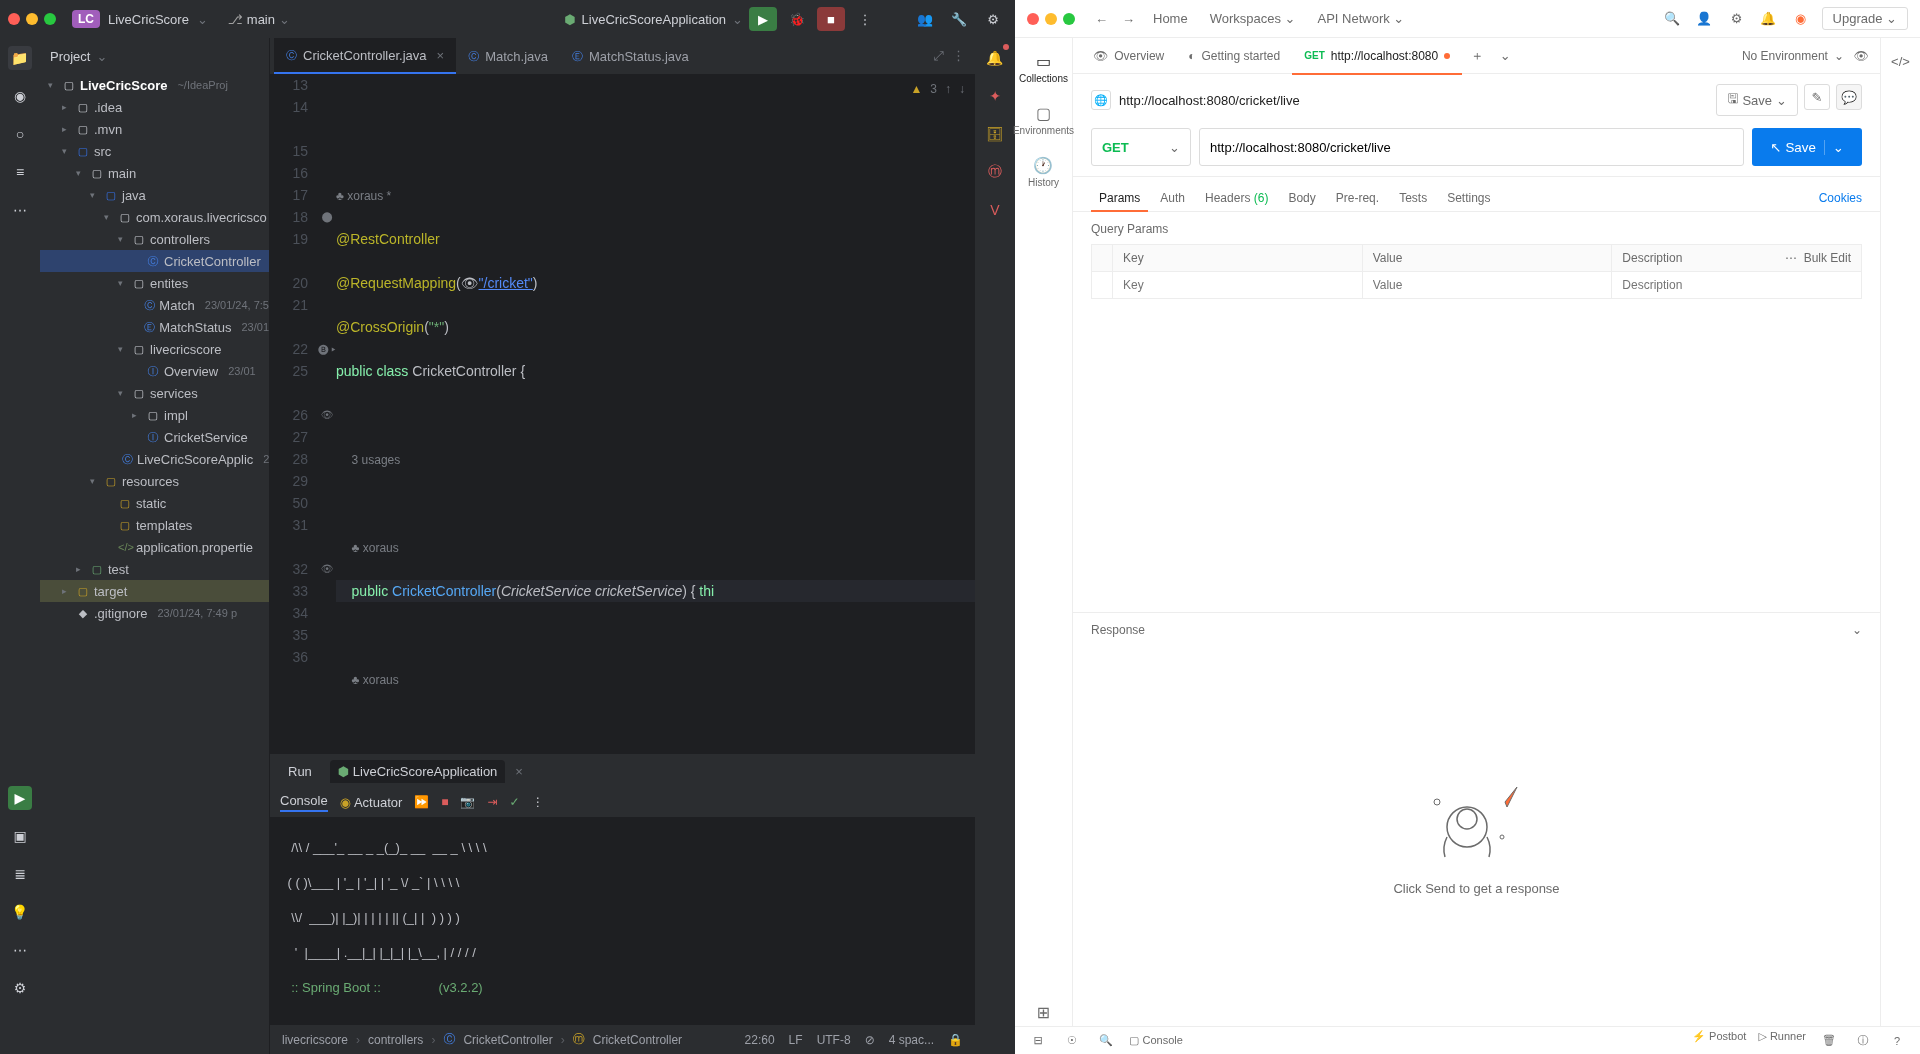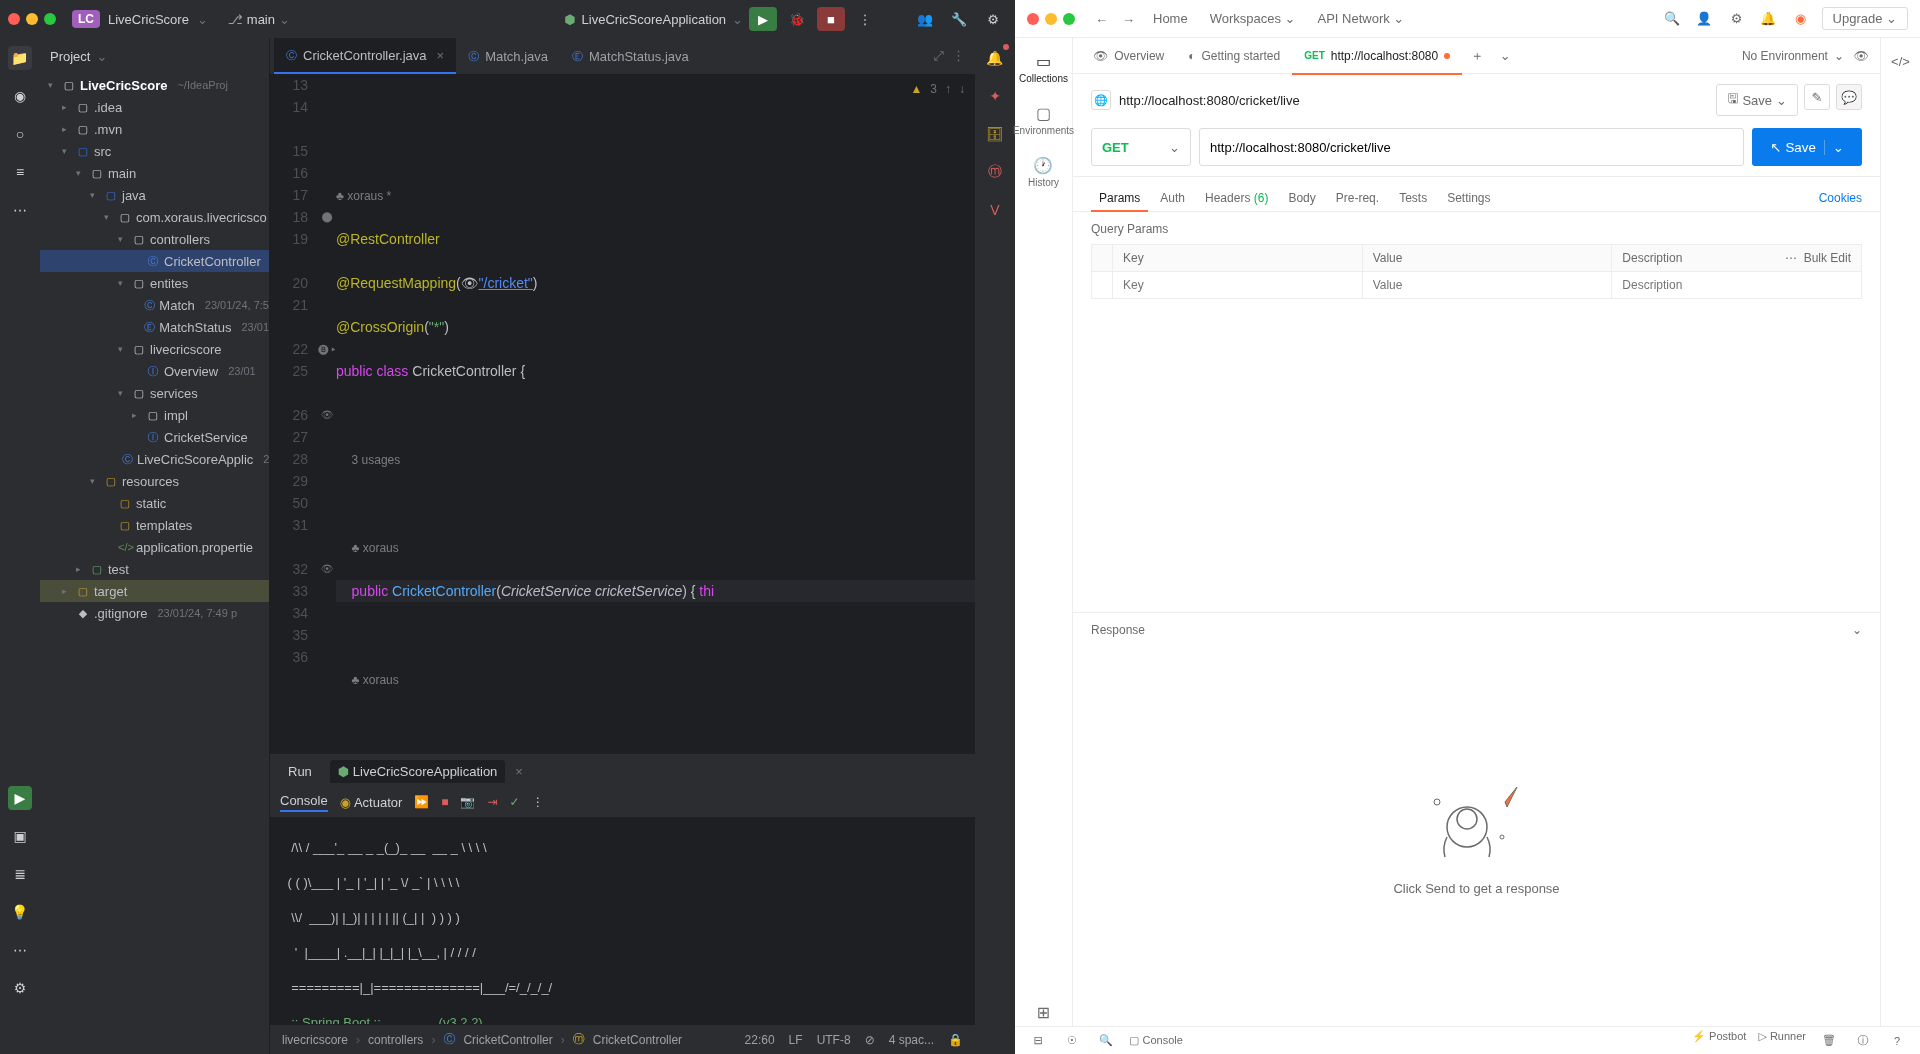--- a/index.html
+++ b/index.html
@@ -45,21 +45,21 @@
 .tab-close{color:#6f737a;margin-left:4px}
 .tab-acts{margin-left:auto;display:flex;gap:8px;padding-right:10px;color:#6f737a}
 .code-wrap{flex:1;display:flex;font-family:Menlo,Monaco,monospace;font-size:14px;line-height:22px;overflow:hidden;position:relative}
 .gut-nums{width:48px;text-align:right;padding-right:10px;color:#4b5059;user-select:none}
 .gut-nums .ln{height:22px}
 .gut-marks{width:18px}
 .gut-marks .mk{height:22px;font-size:10px;color:#6f737a;text-align:center}
 .code{flex:1;white-space:pre;overflow:hidden}
 .code .cl{height:22px}
 .k-ann{color:#bbb529}
-.k-key{color:#d946ef}
+.k-key{color:#86efac}
 .k-str{color:#6aab73}
 .k-type{color:#bcbec4}
 .k-fn{color:#56a8f5}
 .k-field{color:#c77dbb;font-style:italic}
 .k-link{color:#548af7;text-decoration:underline}
 .k-com{color:#7a7e85;font-size:12px}
 .hl-line{background:#26282e}
 .warn-bar{position:absolute;top:4px;right:10px;display:flex;gap:8px;align-items:center;color:#6f737a;font-size:12px}
 .warn-bar .w{color:#c9a227}
 .gutter-r{width:40px;background:#2b2d30;display:flex;flex-direction:column;align-items:center;padding-top:8px;gap:14px}
@@ -453,21 +453,20 @@
           <span class="rp-ico">📷</span>
           <span class="rp-ico" style="color:#db5c5c">⇥</span>
           <span class="rp-ico" style="color:#6aab73">✓</span>
           <span class="rp-ico">⋮</span>
         </div>
         <div class="rp-out">
 <div class="row">  /\\ / ___'_ __ _ _(_)_ __  __ _ \ \ \ \</div>
 <div class="row"> ( ( )\___ | '_ | '_| | '_ \/ _` | \ \ \ \</div>
 <div class="row">  \\/  ___)| |_)| | | | | || (_| |  ) ) ) )</div>
 <div class="row">   '  |____| .__|_| |_|_| |_\__, | / / / /</div>
-<div class="row">  =========|_|==============|___/=/_/_/_/</div>
 <div class="row boot">  :: Spring Boot ::                (v3.2.2)</div>
         </div>
       </div>
       <div class="crumb">
         <span>livecricscore</span>
           <span class="sep">›</span>
         <span>controllers</span>
           <span class="sep">›</span>
         <span style="color:#437ee0">Ⓒ </span>
           <span>CricketController</span>

